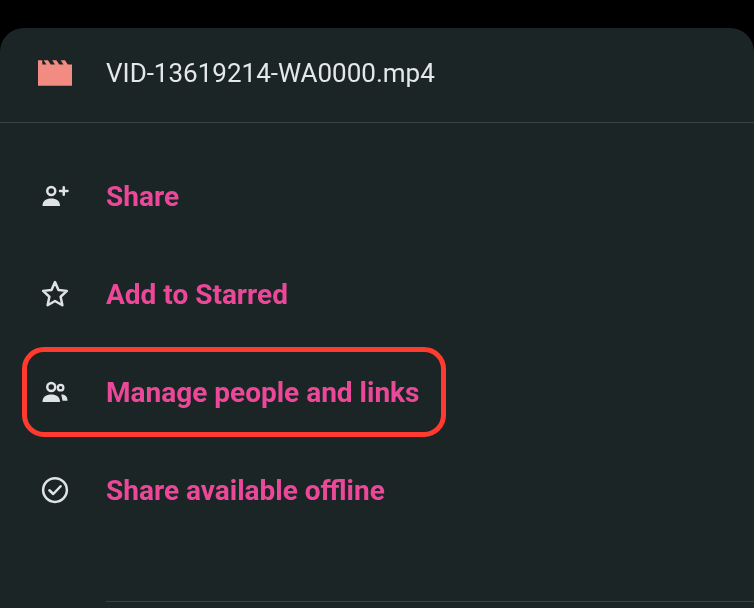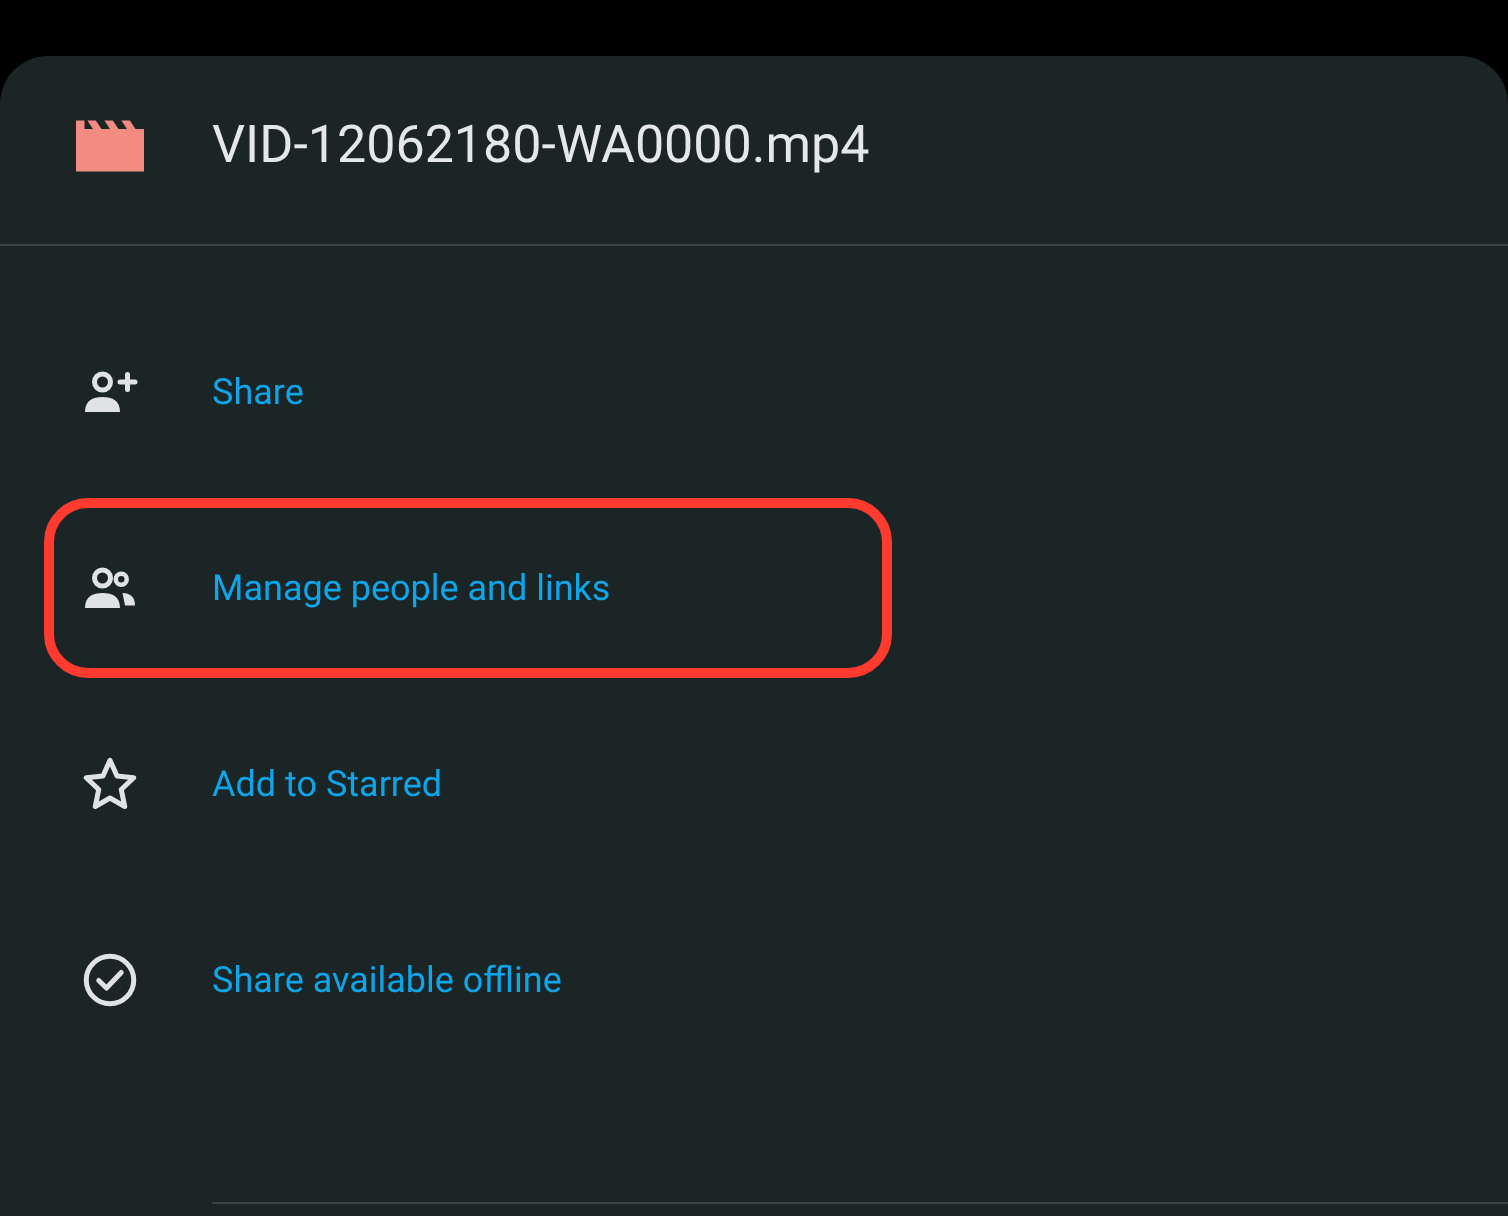--- a/index.html
+++ b/index.html
@@ -51,23 +51,23 @@
     }
     .menu-item .icon-wrap {
       width: 34px;
       margin-right: 34px;
       display: flex;
       align-items: center;
       justify-content: center;
       flex-shrink: 0;
     }
     .menu-item .label {
-      color: #0ea5e9;
-      font-size: 18px;
-      font-weight: 400;
+      color: #ec4899;
+      font-size: 28px;
+      font-weight: 700;
     }
     .highlight {
       border: 5px solid #ff3b2f;
       border-radius: 22px;
       position: absolute;
       left: 22px;
       right: 308px;
       top: 4px;
       bottom: 4px;
       pointer-events: none;
@@ -87,61 +87,61 @@
 <body>
 
 <div class="sheet">
 
   <div class="header">
     <div class="video-icon">
       <svg viewBox="0 0 24 18" width="34" height="26">
         <path fill="#f28b82" d="M0 3 L0 18 L24 18 L24 3 L21 3 L19 0 L16 0 L18 3 L15 3 L13 0 L10 0 L12 3 L9 3 L7 0 L4 0 L6 3 L3 3 L3 0 L0 0 Z"></path>
       </svg>
     </div>
-    <div class="filename">VID-12062180-WA0000.mp4</div>
+    <div class="filename">VID-13619214-WA0000.mp4</div>
   </div>
 
   <div class="menu">
 
     <div class="menu-item">
       <div class="icon-wrap">
         <svg viewBox="0 0 24 24" width="30" height="30">
           <circle cx="9" cy="8" r="3.2" fill="none" stroke="#dfe3e4" stroke-width="2"></circle>
           <path d="M2 20 C2 15.5 5 14 9 14 C13 14 16 15.5 16 20 Z" fill="#dfe3e4"></path>
           <path d="M19 5 L19 11 M16 8 L22 8" stroke="#dfe3e4" stroke-width="2" stroke-linecap="round"></path>
         </svg>
       </div>
       <div class="label">Share</div>
+    </div>
+
+    <div class="menu-item">
+      <div class="icon-wrap">
+        <svg viewBox="0 0 24 24" width="30" height="30">
+          <path d="M12 2.5 L14.8 8.8 L21.5 9.5 L16.5 14.2 L17.9 21 L12 17.6 L6.1 21 L7.5 14.2 L2.5 9.5 L9.2 8.8 Z" fill="none" stroke="#dfe3e4" stroke-width="2" stroke-linejoin="round"></path>
+        </svg>
+      </div>
+      <div class="label">Add to Starred</div>
     </div>
 
     <div class="menu-item">
       <div class="highlight"></div>
       <div class="icon-wrap">
         <svg viewBox="0 0 24 24" width="30" height="30">
           <circle cx="9" cy="8" r="3.2" fill="none" stroke="#dfe3e4" stroke-width="2"></circle>
           <path d="M2 20 C2 15.5 5 14 9 14 C13 14 16 15.5 16 20 Z" fill="#dfe3e4"></path>
           <circle cx="16.5" cy="8.5" r="2.2" fill="none" stroke="#dfe3e4" stroke-width="1.8"></circle>
           <path d="M17 14 C20 14 22 15.5 22 19 L18 19" fill="#dfe3e4"></path>
         </svg>
       </div>
       <div class="label">Manage people and links</div>
     </div>
 
     <div class="menu-item">
       <div class="icon-wrap">
         <svg viewBox="0 0 24 24" width="30" height="30">
-          <path d="M12 2.5 L14.8 8.8 L21.5 9.5 L16.5 14.2 L17.9 21 L12 17.6 L6.1 21 L7.5 14.2 L2.5 9.5 L9.2 8.8 Z" fill="none" stroke="#dfe3e4" stroke-width="2" stroke-linejoin="round"></path>
-        </svg>
-      </div>
-      <div class="label">Add to Starred</div>
-    </div>
-
-    <div class="menu-item">
-      <div class="icon-wrap">
-        <svg viewBox="0 0 24 24" width="30" height="30">
           <circle cx="12" cy="12" r="9.5" fill="none" stroke="#dfe3e4" stroke-width="2"></circle>
           <path d="M7.5 12.2 L10.6 15.2 L16.5 9" fill="none" stroke="#dfe3e4" stroke-width="2" stroke-linecap="round" stroke-linejoin="round"></path>
         </svg>
       </div>
       <div class="label">Share available offline</div>
     </div>
 
   </div>
 
   <div class="divider-bottom"></div>

